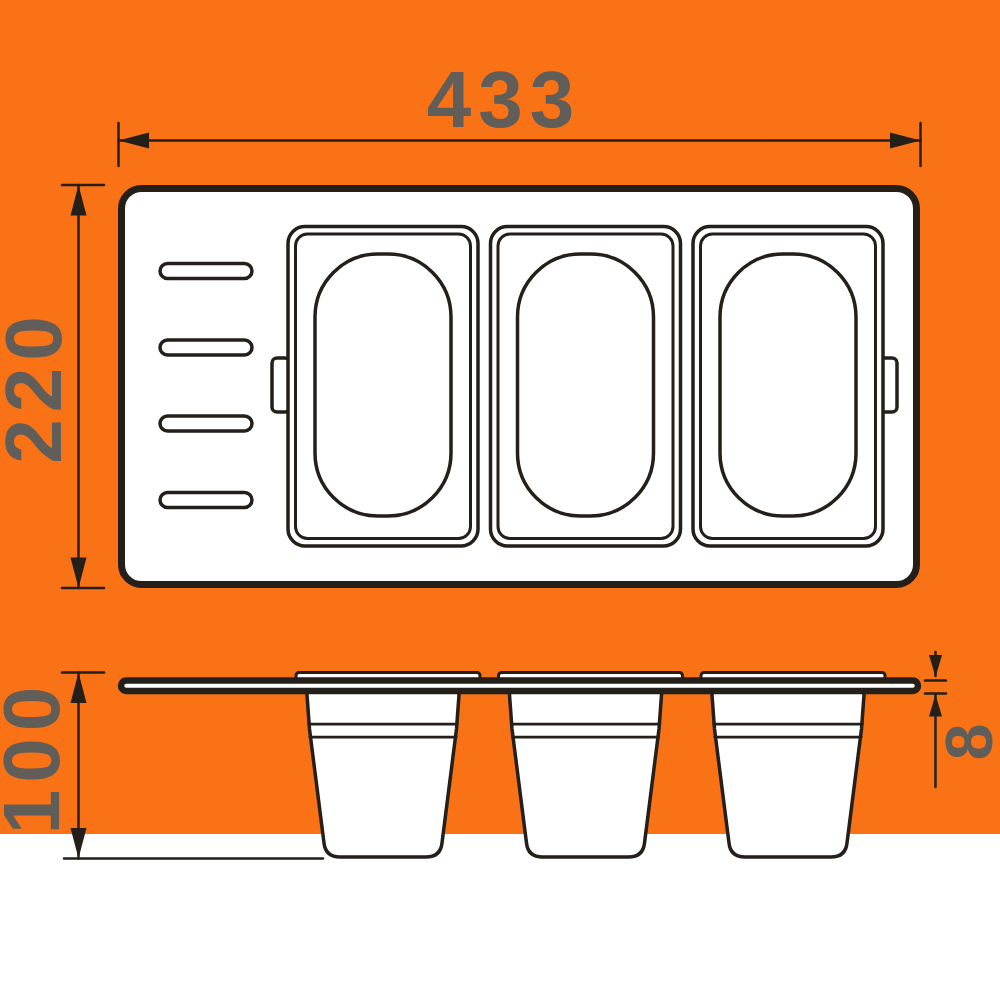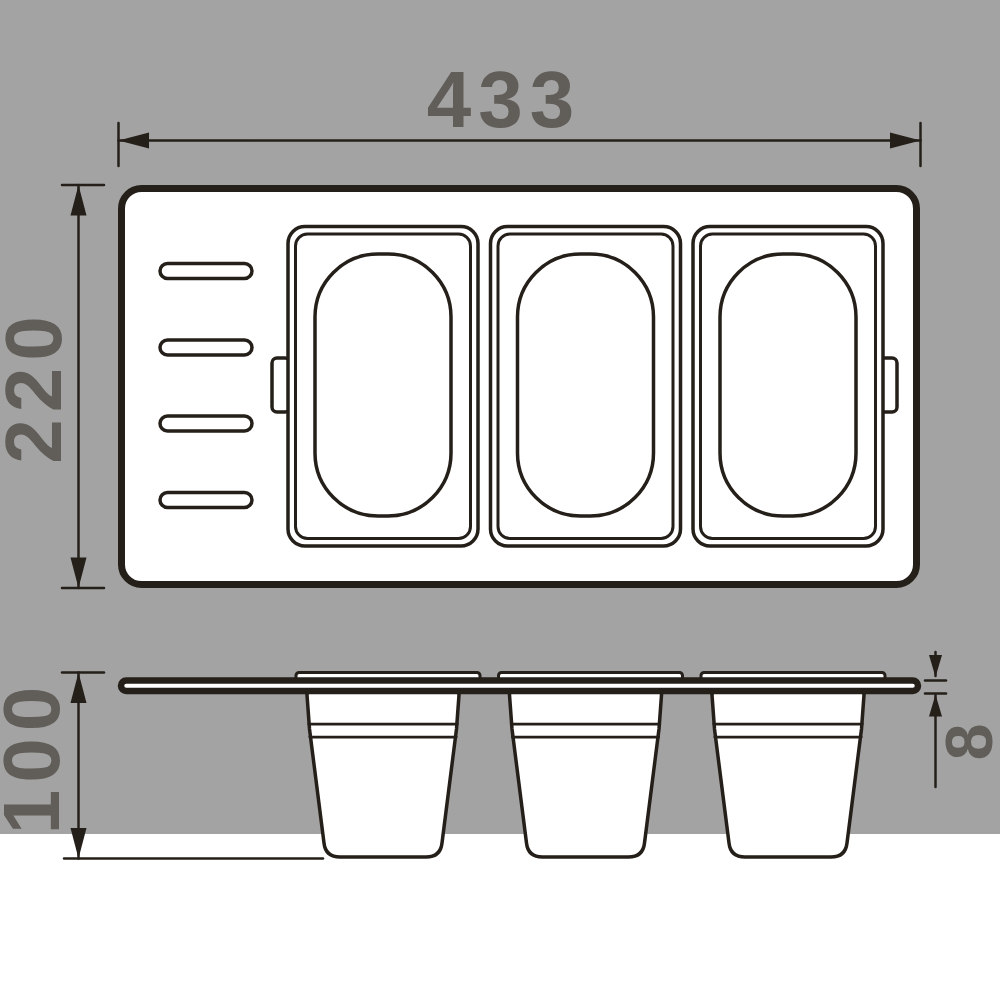--- a/index.html
+++ b/index.html
@@ -8,21 +8,21 @@
     background: #ffffff;
     width: 1000px;
     height: 998px;
     overflow: hidden;
     font-family: "Liberation Sans", sans-serif;
   }
   .stage {
     position: relative;
     width: 1000px;
     height: 834px;
-    background: #a3a3a3;
+    background: #f97316;
   }
   svg { display: block; }
   
   .ln  { fill: none;    stroke: #251f1a; stroke-linecap: round; stroke-linejoin: round; }
   .shp { fill: #ffffff; stroke: #251f1a; stroke-linecap: round; stroke-linejoin: round; }
   .arw { fill: #251f1a; stroke: none; }
   .dim-label {
     fill: #615d58;
     font-family: "Liberation Sans", sans-serif;
     font-weight: bold;

